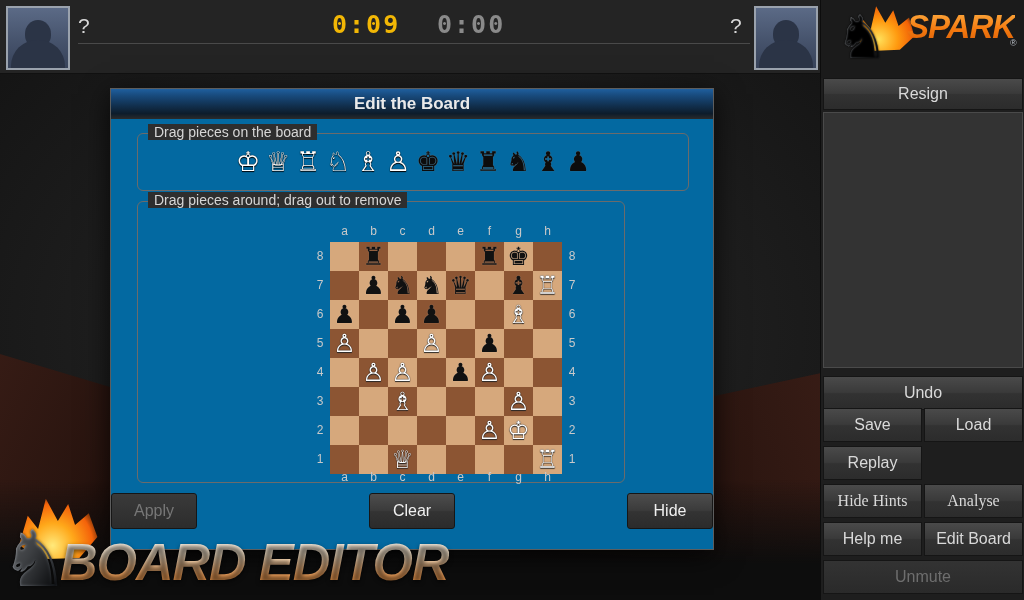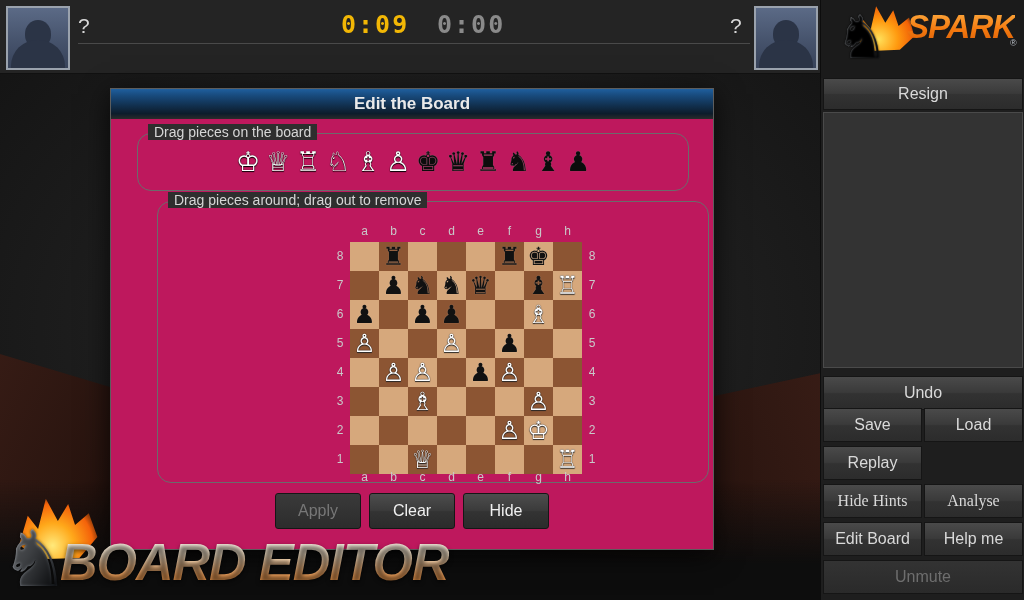--- a/index.html
+++ b/index.html
@@ -73,21 +73,21 @@
   .pname.right{ left:730px; }
   .pline{
     position:absolute; top:43px; height:1px; background:#4a4a4a;
   }
   .pline.left{ left:78px; width:360px; }
   .pline.right{ left:430px; width:320px; }
   .clock{
     position:absolute; top:10px; font-size:25px; letter-spacing:2px;
     font-family:"DejaVu Sans Mono", monospace; font-weight:bold;
   }
-  .clock.active{ left:341px; color:#f2b705; }
+  .clock.active{ left:332px; color:#f2b705; }
   .clock.idle{ left:425px; color:#8a8a8a;margin-left:12px; }
 
   
   #sidebar{
     position:absolute; right:0; top:0; width:204px; height:600px;
     background:#1e1e1e; border-left:1px solid #0d0d0d;
   }
   #logo{
     position:relative; height:78px; width:204px; overflow:hidden;
     background:#1b1b1b;
@@ -137,49 +137,49 @@
   }
   #undo{ position:absolute; left:2px; top:370px; width:200px; height:34px;margin-top:6px; }
   .sbtn.half{ width:99px; height:34px; }
   .row-y{ position:absolute; left:2px; width:200px; height:34px; display:flex; gap:2px; }
   #r1{ top:408px; } #r2{ top:446px; } #r3{ top:484px;font-family:Liberation Serif, serif; } #r4{ top:522px; }
   #unmute{ position:absolute; left:2px; top:560px; width:200px; height:34px; }
 
   
   #dialog{
     position:absolute; left:110px; top:88px; width:604px; height:462px;
-    background:#be185d;
+    background:#0369a1;
     border:1px solid #5d5d5d;
     box-shadow:0 6px 26px rgba(0,0,0,.75);
   }
   #dlg-title{
     height:30px; line-height:30px; text-align:center;
     font-size:17px; font-weight:bold; color:#eaeaea;
     background:linear-gradient(180deg,#1f5f9e 0%, #184a7c 22%, #11304f 55%, #0d1c2b 82%, #2b2b2b 100%);
   }
   .fs{
-    position:absolute; border:1px solid #6b6b6b; border-radius:14px;
+    position:absolute; border:1px solid #6b6b6b; border-radius:6px;
   }
   .fs-legend{
     position:absolute; top:-10px; left:10px; padding:0 6px;
     background:#2e2e2e; color:#d6d6d6; font-size:14px;
   }
   #fs-palette{ left:26px; top:44px; width:552px; height:58px; }
   #palette{
     position:absolute; inset:0; display:flex; align-items:center;
     justify-content:center; gap:0;
   }
   .pp{
     width:30px; text-align:center; font-size:27px; line-height:30px;
     cursor:pointer; user-select:none;
   }
   .pp.w{ color:#ffffff; text-shadow:0 0 1px #000,0 1px 1px #000; }
   .pp.b{ color:#0c0c0c; text-shadow:0 0 1px #777; }
 
-  #fs-board{ left:26px; top:112px; width:552px; height:282px;margin-left:20px; }
+  #fs-board{ left:26px; top:112px; width:488px; height:282px; }
 
   #boardwrap{
     position:absolute; left:174px; top:22px; width:204px; height:252px;
   }
   .filerow{
     position:absolute; left:18px; width:232px; height:16px;
     display:flex;
   }
   .filerow.top{ top:0; } .filerow.bot{ top:246px; }
   .filerow span{ width:29px; text-align:center; font-size:12px; color:#c9c9c9; }
@@ -199,21 +199,21 @@
   .pc.b{ color:#111; text-shadow:0 0 1px rgba(255,255,255,.35); }
   .rankcol{
     position:absolute; top:18px; width:16px; height:232px;
     display:flex; flex-direction:column;
   }
   .rankcol.lft{ left:0; } .rankcol.rgt{ left:252px; }
   .rankcol span{ height:29px; line-height:29px; text-align:center; font-size:12px; color:#c9c9c9; }
 
   #dlg-actions{
     position:absolute; left:0; right:0; top:404px;
-    display:flex; justify-content:center; gap:8px;
+    display:flex; justify-content:space-between; gap:8px;
   }
   .dbtn{
     width:86px; height:36px; font-size:16px; color:#f0f0f0;
     background:linear-gradient(180deg,#4d4d4d 0%, #3b3b3b 48%, #333 52%, #2b2b2b 100%);
     border:1px solid #161616; border-radius:3px; cursor:pointer;
     font-family:"Liberation Sans", sans-serif;
   }
   .dbtn.disabled{ color:#777; background:linear-gradient(180deg,#3a3a3a 0%,#2c2c2c 100%); }
 
   
@@ -285,22 +285,22 @@
     <div class="sbtn half">Load</div>
   </div>
   <div class="row-y" id="r2">
     <div class="sbtn half">Replay</div>
   </div>
   <div class="row-y" id="r3">
     <div class="sbtn half">Hide Hints</div>
     <div class="sbtn half">Analyse</div>
   </div>
   <div class="row-y" id="r4">
+    <div class="sbtn half">Help me</div>
     <div class="sbtn half">Edit Board</div>
-    <div class="sbtn half">Help me</div>
   </div>
   <div class="sbtn dim" id="unmute">Unmute</div>
 </div>
 
 <div id="dialog">
   <div id="dlg-title">Edit the Board</div>
 
   <div class="fs" id="fs-palette">
     <div class="fs-legend">Drag pieces on the board</div>
     <div id="palette">

